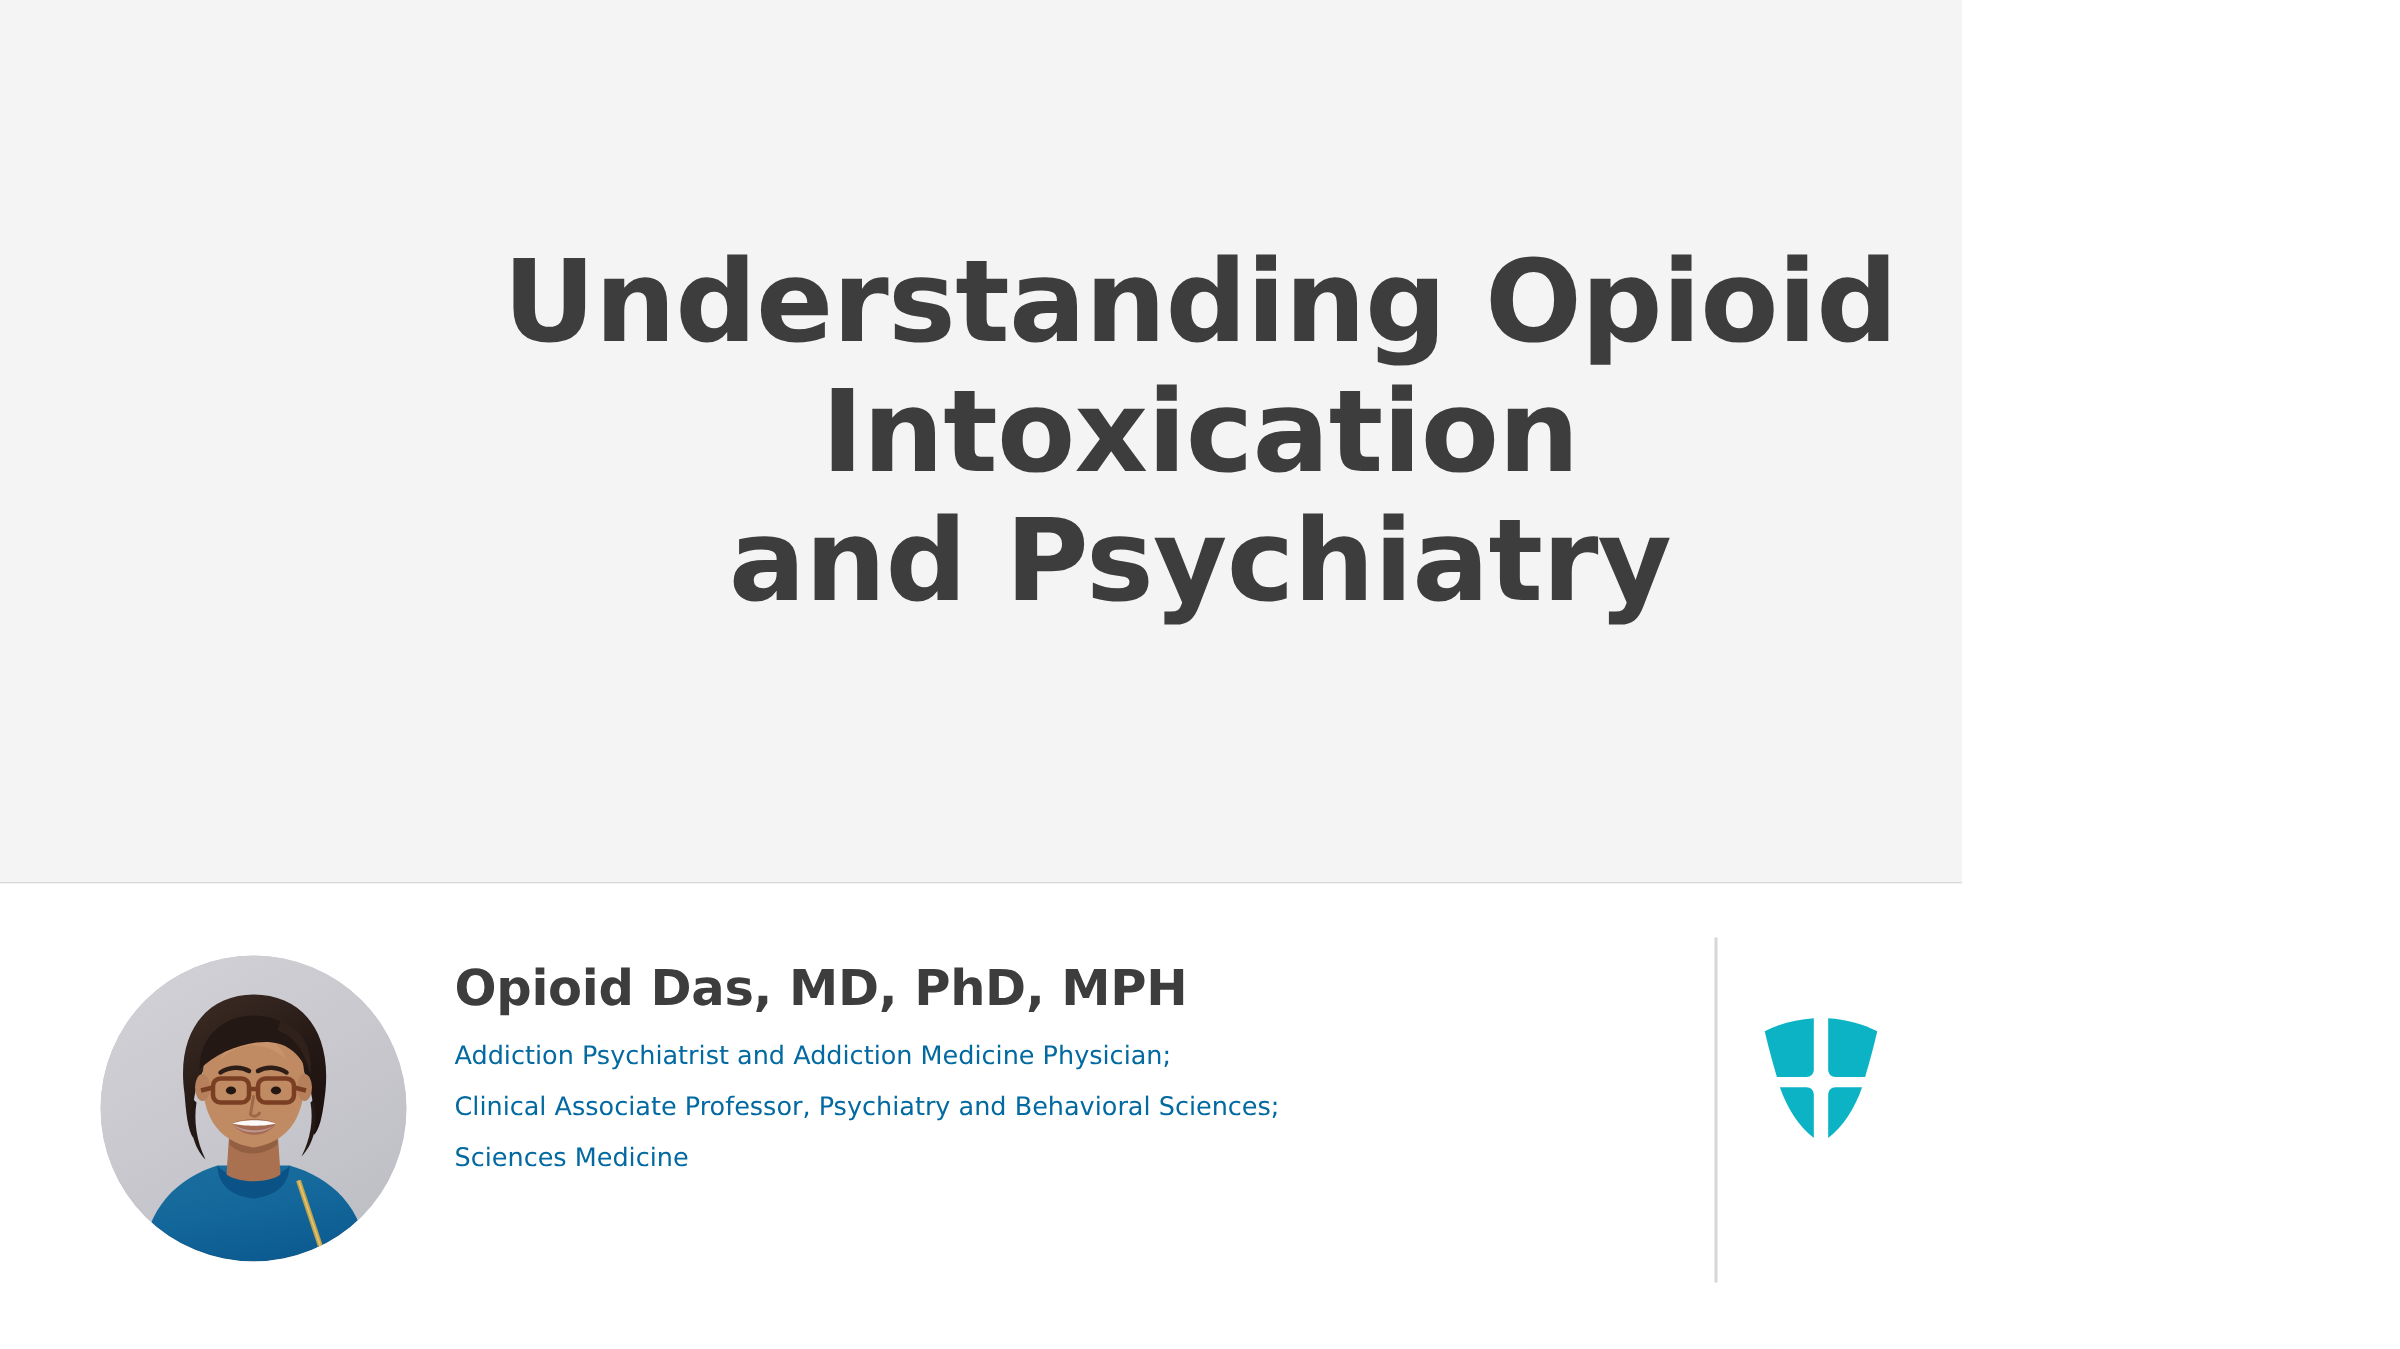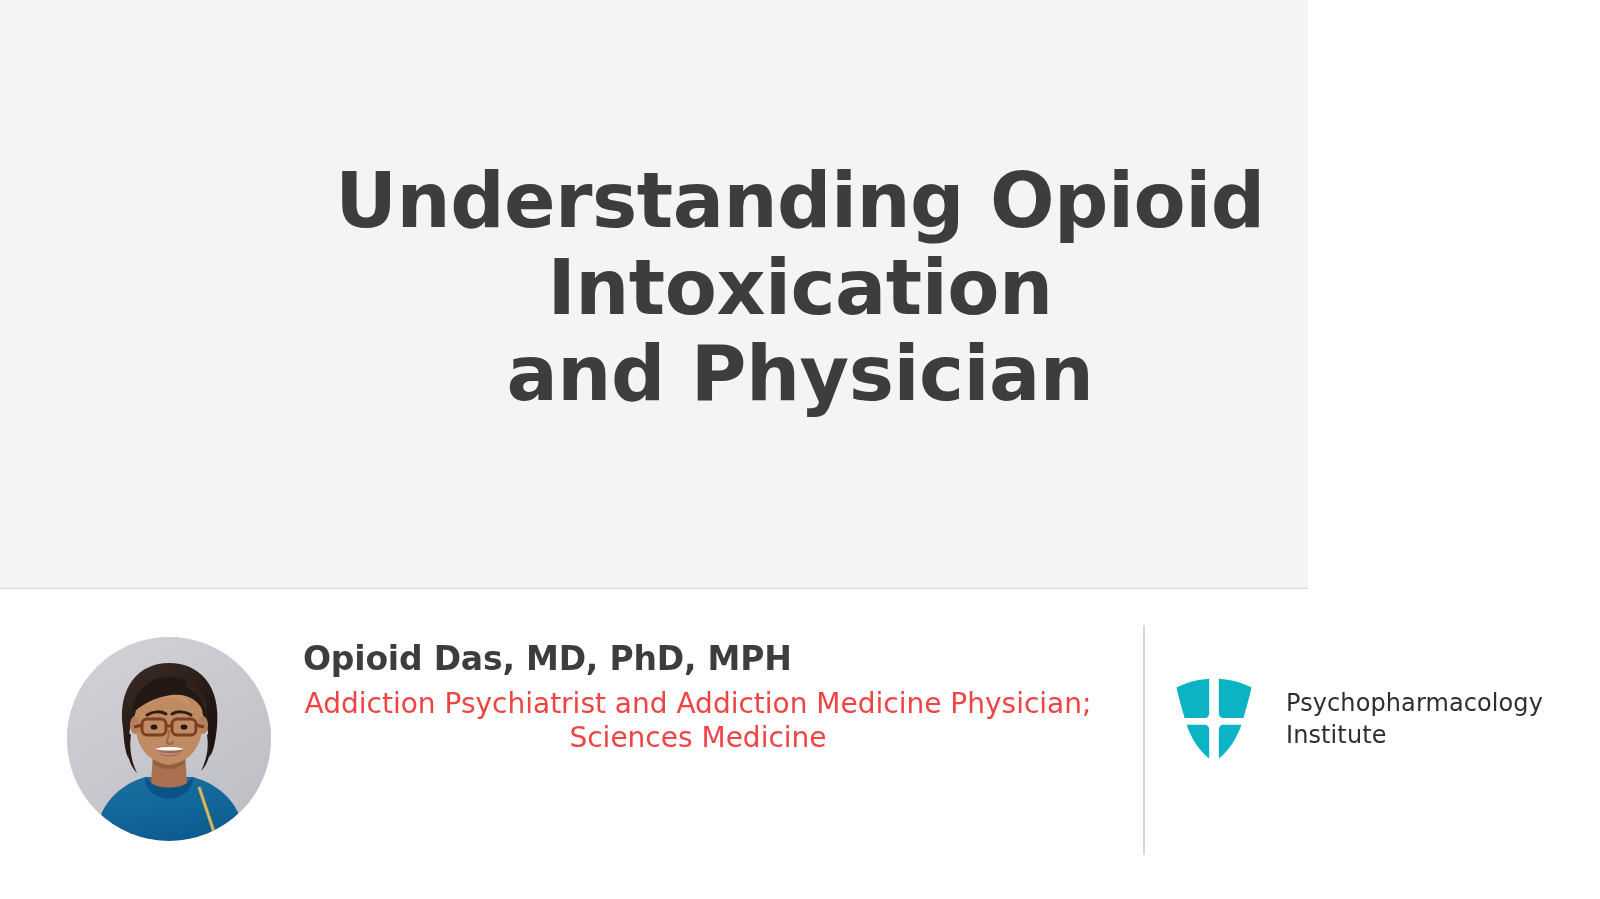--- a/index.html
+++ b/index.html
@@ -96,26 +96,25 @@
     font-family: "DejaVu Sans", "Liberation Sans", sans-serif;
     font-size: 33px;
     font-weight: 700;
     color: #3d3d3d;
     letter-spacing: -0.2px;
     margin: 0 0 10px 0;
     line-height: 1.1;
   }
   .presenter-credentials {
     font-family: "DejaVu Sans", "Liberation Sans", sans-serif;
-    font-size: 28px;
+    font-size: 17px;
     font-weight: 400;
-    color: #ef4444;
+    color: #0369a1;
     line-height: 34px;
     margin: 0;
-    text-align: center;
   }
   .presenter-credentials .cred-line {
     display: block;
     white-space: nowrap;
   }
 
   
   .v-divider {
     position: absolute;
     left: 1143px;
@@ -157,21 +156,21 @@
     white-space: nowrap;
   }
 </style>
 </head>
 <body>
 
 <div class="slide">
 
   <div class="title-band">
     <div class="title-block">
-      <h1 class="slide-title"><span>Understanding Opioid Intoxication</span><br><span>and Physician</span></h1>
+      <h1 class="slide-title"><span>Understanding Opioid Intoxication</span><br><span>and Psychiatry</span></h1>
     </div>
   </div>
 
   <div class="presenter-band">
 
     <div class="avatar">
       <svg viewBox="0 0 204 204" xmlns="http://www.w3.org/2000/svg" aria-hidden="true">
         <defs>
           <linearGradient id="bgGrad" x1="0" y1="0" x2="0.6" y2="1">
             <stop offset="0%" stop-color="#d2d2d7"></stop>
@@ -248,20 +247,21 @@
           <path d="M62 96 C58 114 62 128 70 136 C64 124 62 110 64 98 Z" fill="#241814"></path>
           <path d="M142 96 C146 112 142 126 134 134 C140 122 142 110 140 98 Z" fill="#241814"></path>
         </g>
       </svg>
     </div>
 
     <div class="presenter-text">
       <p class="presenter-name">Opioid Das, MD, PhD, MPH</p>
       <p class="presenter-credentials">
         <span class="cred-line">Addiction Psychiatrist and Addiction Medicine Physician;</span>
+        <span class="cred-line">Clinical Associate Professor, Psychiatry and Behavioral Sciences;</span>
         <span class="cred-line">Sciences Medicine</span>
       </p>
     </div>
 
     <div class="v-divider"></div>
 
     <div class="brand">
       <div class="brand-logo">
         <svg viewBox="0 0 92 92" xmlns="http://www.w3.org/2000/svg" aria-hidden="true">
           <g fill="#0bb3c4">
@@ -269,20 +269,16 @@
             <path d="M8.5 14.5 C18 9.6 29.5 6.6 41.2 5.8 L41.2 40.0 C41.2 43.0 39.2 45.0 36.2 45.0 L16.6 45.0 C13.4 34.0 10.6 24.0 8.5 14.5 Z"></path>
 
             <path d="M83.5 14.5 C74 9.6 62.5 6.6 50.8 5.8 L50.8 40.0 C50.8 43.0 52.8 45.0 55.8 45.0 L75.4 45.0 C78.6 34.0 81.4 24.0 83.5 14.5 Z"></path>
 
             <path d="M18.6 51.8 L36.2 51.8 C39.2 51.8 41.2 53.8 41.2 56.8 L41.2 85.6 C31.0 77.6 23.4 65.8 18.6 51.8 Z"></path>
 
             <path d="M73.4 51.8 L55.8 51.8 C52.8 51.8 50.8 53.8 50.8 56.8 L50.8 85.6 C61.0 77.6 68.6 65.8 73.4 51.8 Z"></path>
           </g>
         </svg>
       </div>
-      <div class="brand-name">
-        <span class="brand-line">Psychopharmacology</span>
-        <span class="brand-line">Institute</span>
-      </div>
     </div>
 
   </div>
 </div>
 
 </body></html>

